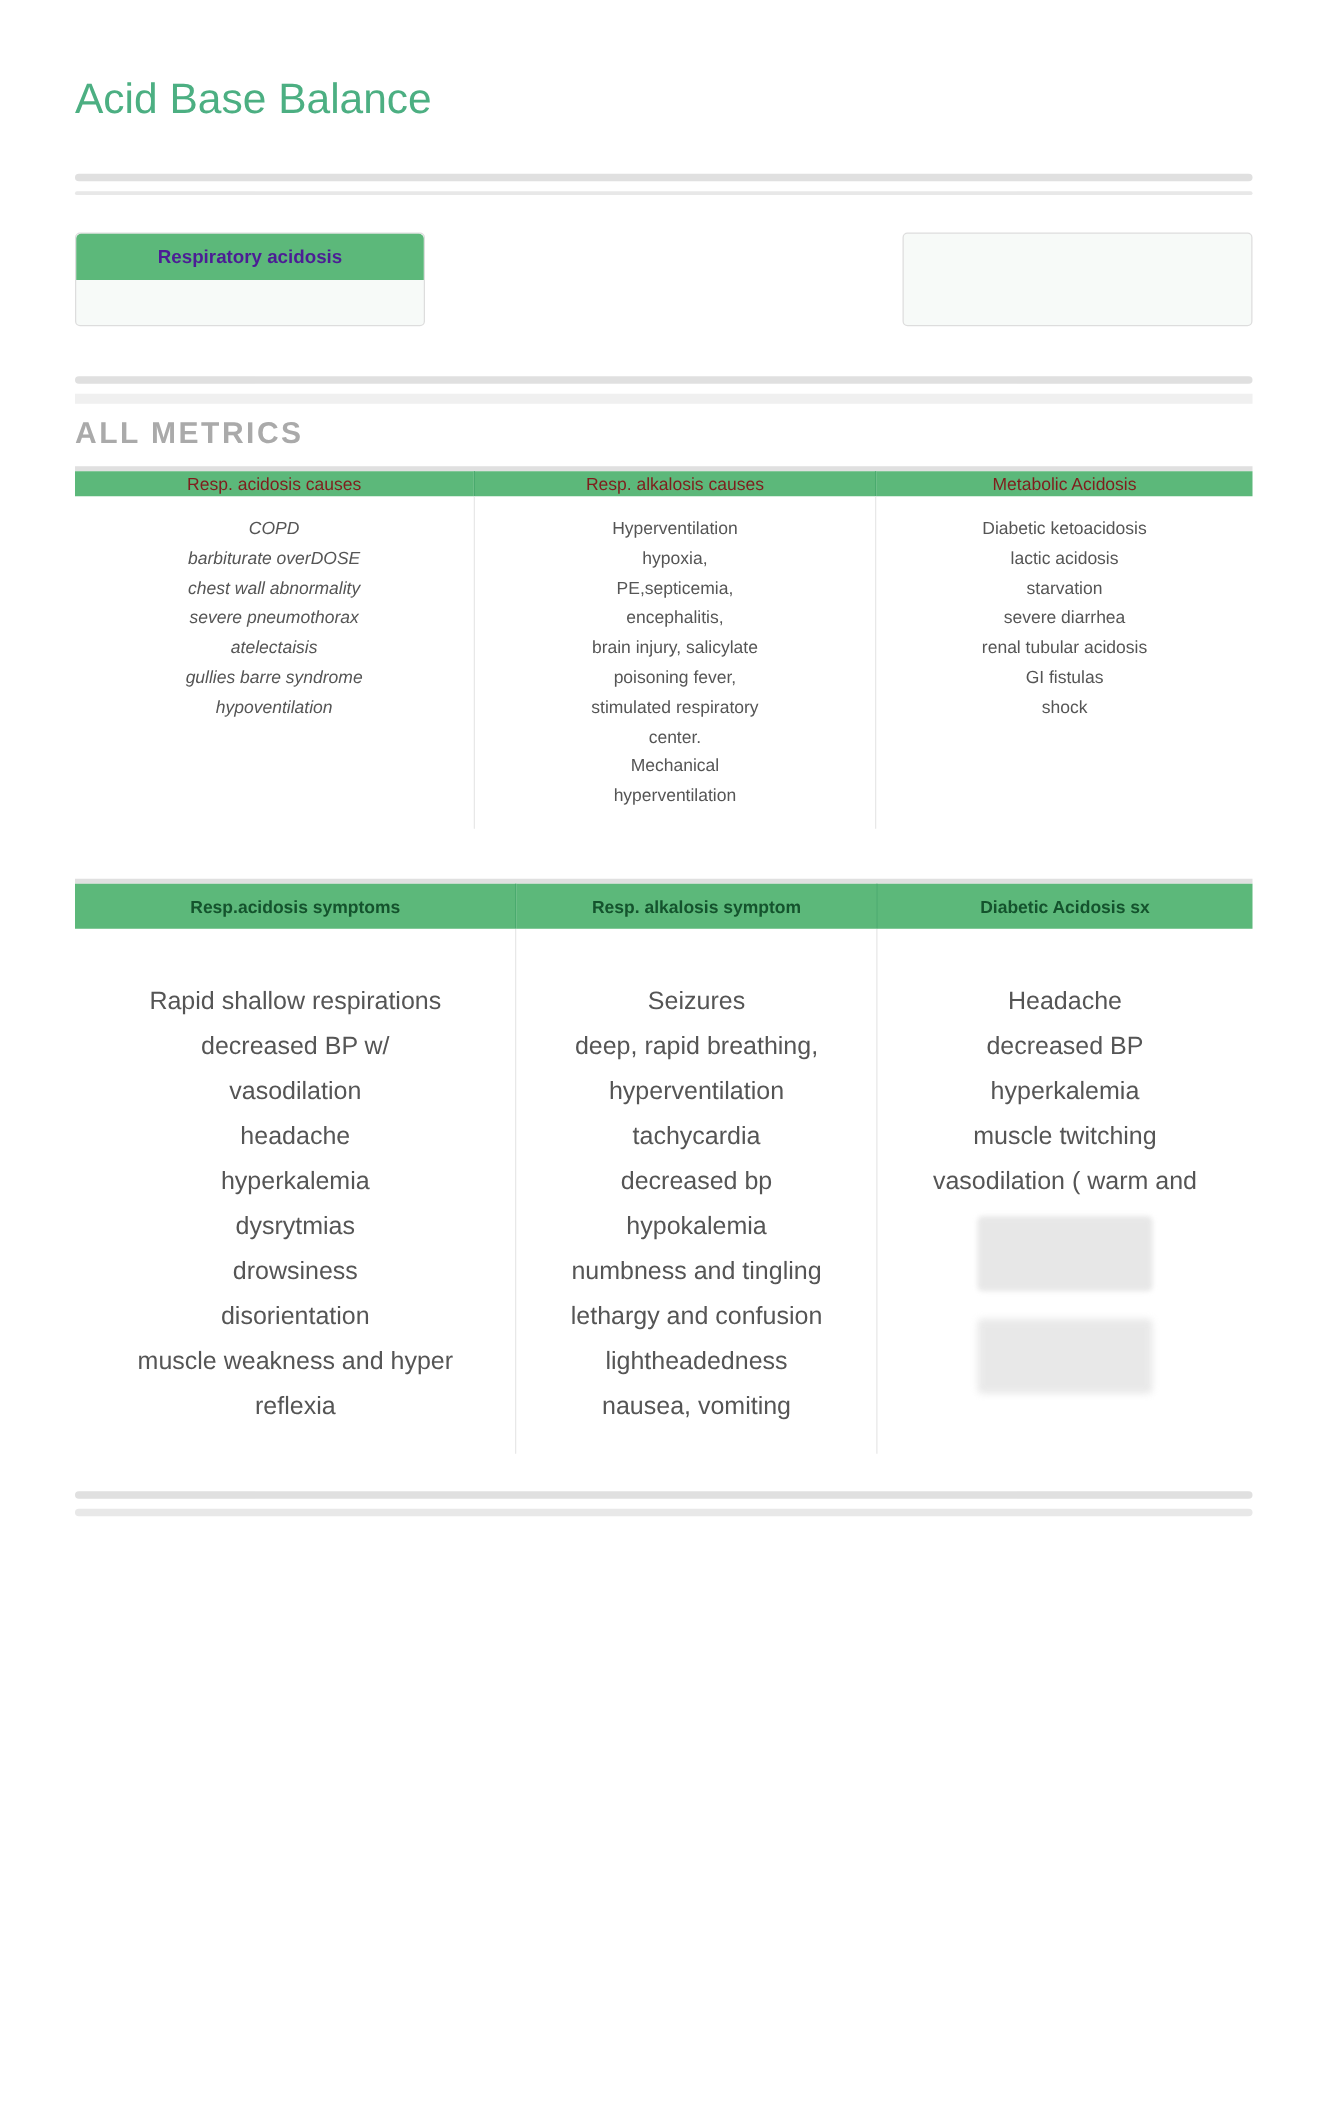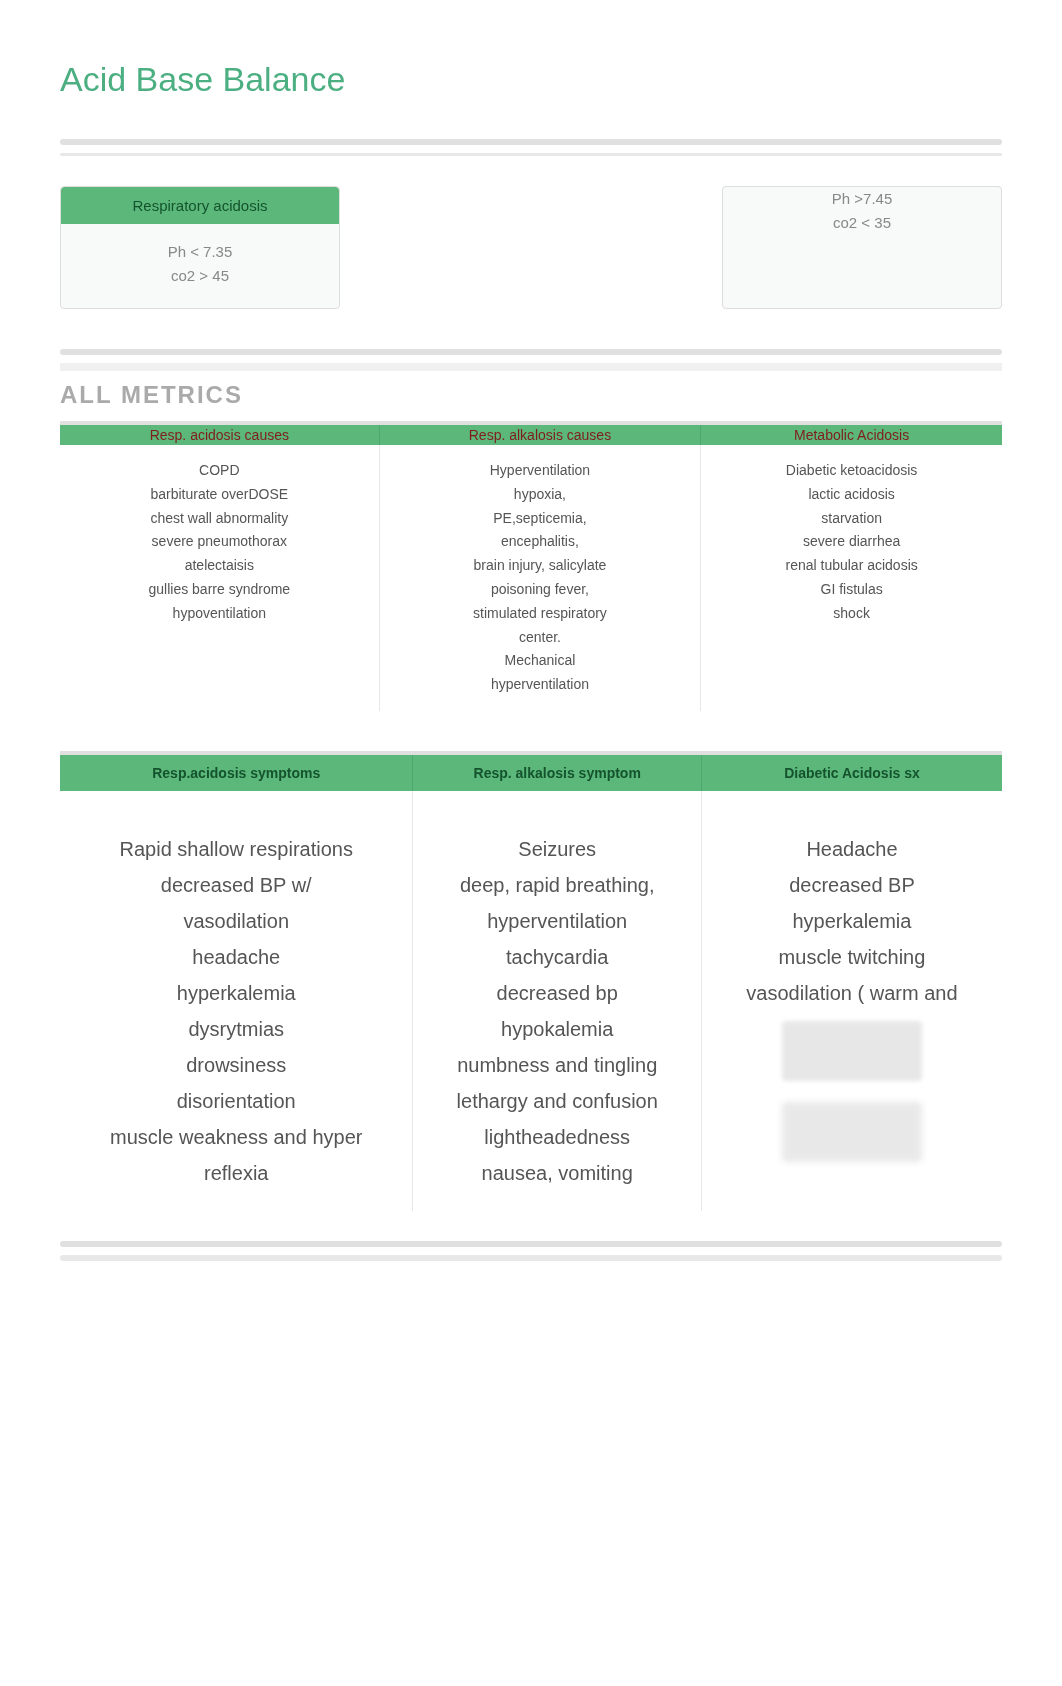--- a/index.html
+++ b/index.html
@@ -37,22 +37,22 @@
     .acid-card {
       background: #f7faf8;
       border: 1px solid #ddd;
       border-radius: 4px;
       width: 280px;
       padding: 0 0 20px 0;
       text-align: center;
     }
     .card-header {
       background: #5cb87a;
-      color: #14532d;
-      font-weight: normal;
+      color: #4c1d95;
+      font-weight: bold;
       font-size: 15px;
       padding: 10px 16px;
       border-radius: 4px 4px 0 0;
       margin-bottom: 16px;
     }
     .card-value {
       color: #888;
       font-size: 15px;
       line-height: 1.6;
     }
@@ -171,49 +171,41 @@
 <body>
 
 <h1 class="page-title">Acid Base Balance</h1>
 
 <div class="divider-thick"></div>
 <div class="divider-thin"></div>
 
 <div class="cards-row">
   <div class="acid-card">
     <div class="card-header">Respiratory acidosis</div>
-    <div class="card-value">
-      <div>Ph &lt; 7.35</div>
-      <div>co2 &gt; 45</div>
-    </div>
   </div>
   <div class="acid-card">
-    <div class="card-value">
-      <div>Ph &gt;7.45</div>
-      <div>co2 &lt; 35</div>
-    </div>
   </div>
 </div>
 
 <div class="divider-thick"></div>
 <div style="height:8px; background:#f0f0f0; margin-bottom:10px;"></div>
 <div class="section-label">ALL METRICS</div>
 <div class="metrics-divider"></div>
 
 <table class="metrics-table">
   <thead>
     <tr>
       <th>Resp. acidosis causes</th>
       <th>Resp. alkalosis causes</th>
       <th>Metabolic  Acidosis</th>
     </tr>
   </thead>
   <tbody>
     <tr>
-      <td style="white-space: pre-line;">COPD
+      <td style="white-space: pre-line; font-style: italic;">COPD
 barbiturate overDOSE
 chest wall abnormality
 severe pneumothorax
 atelectaisis
 gullies barre syndrome
 hypoventilation</td>
       <td style="white-space: pre-line;">Hyperventilation
 hypoxia,
 PE,septicemia,
 encephalitis,

